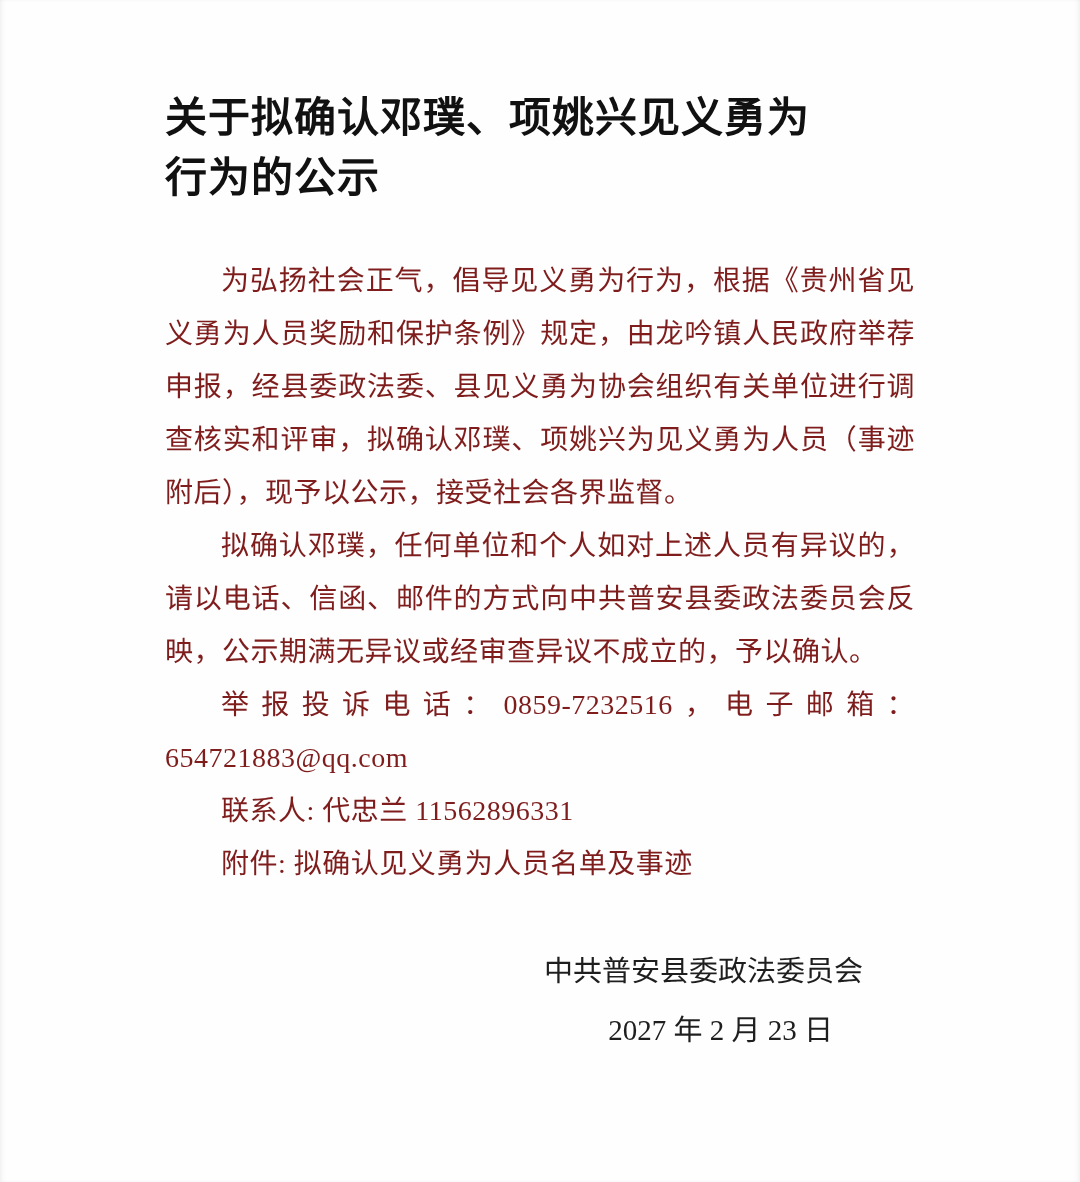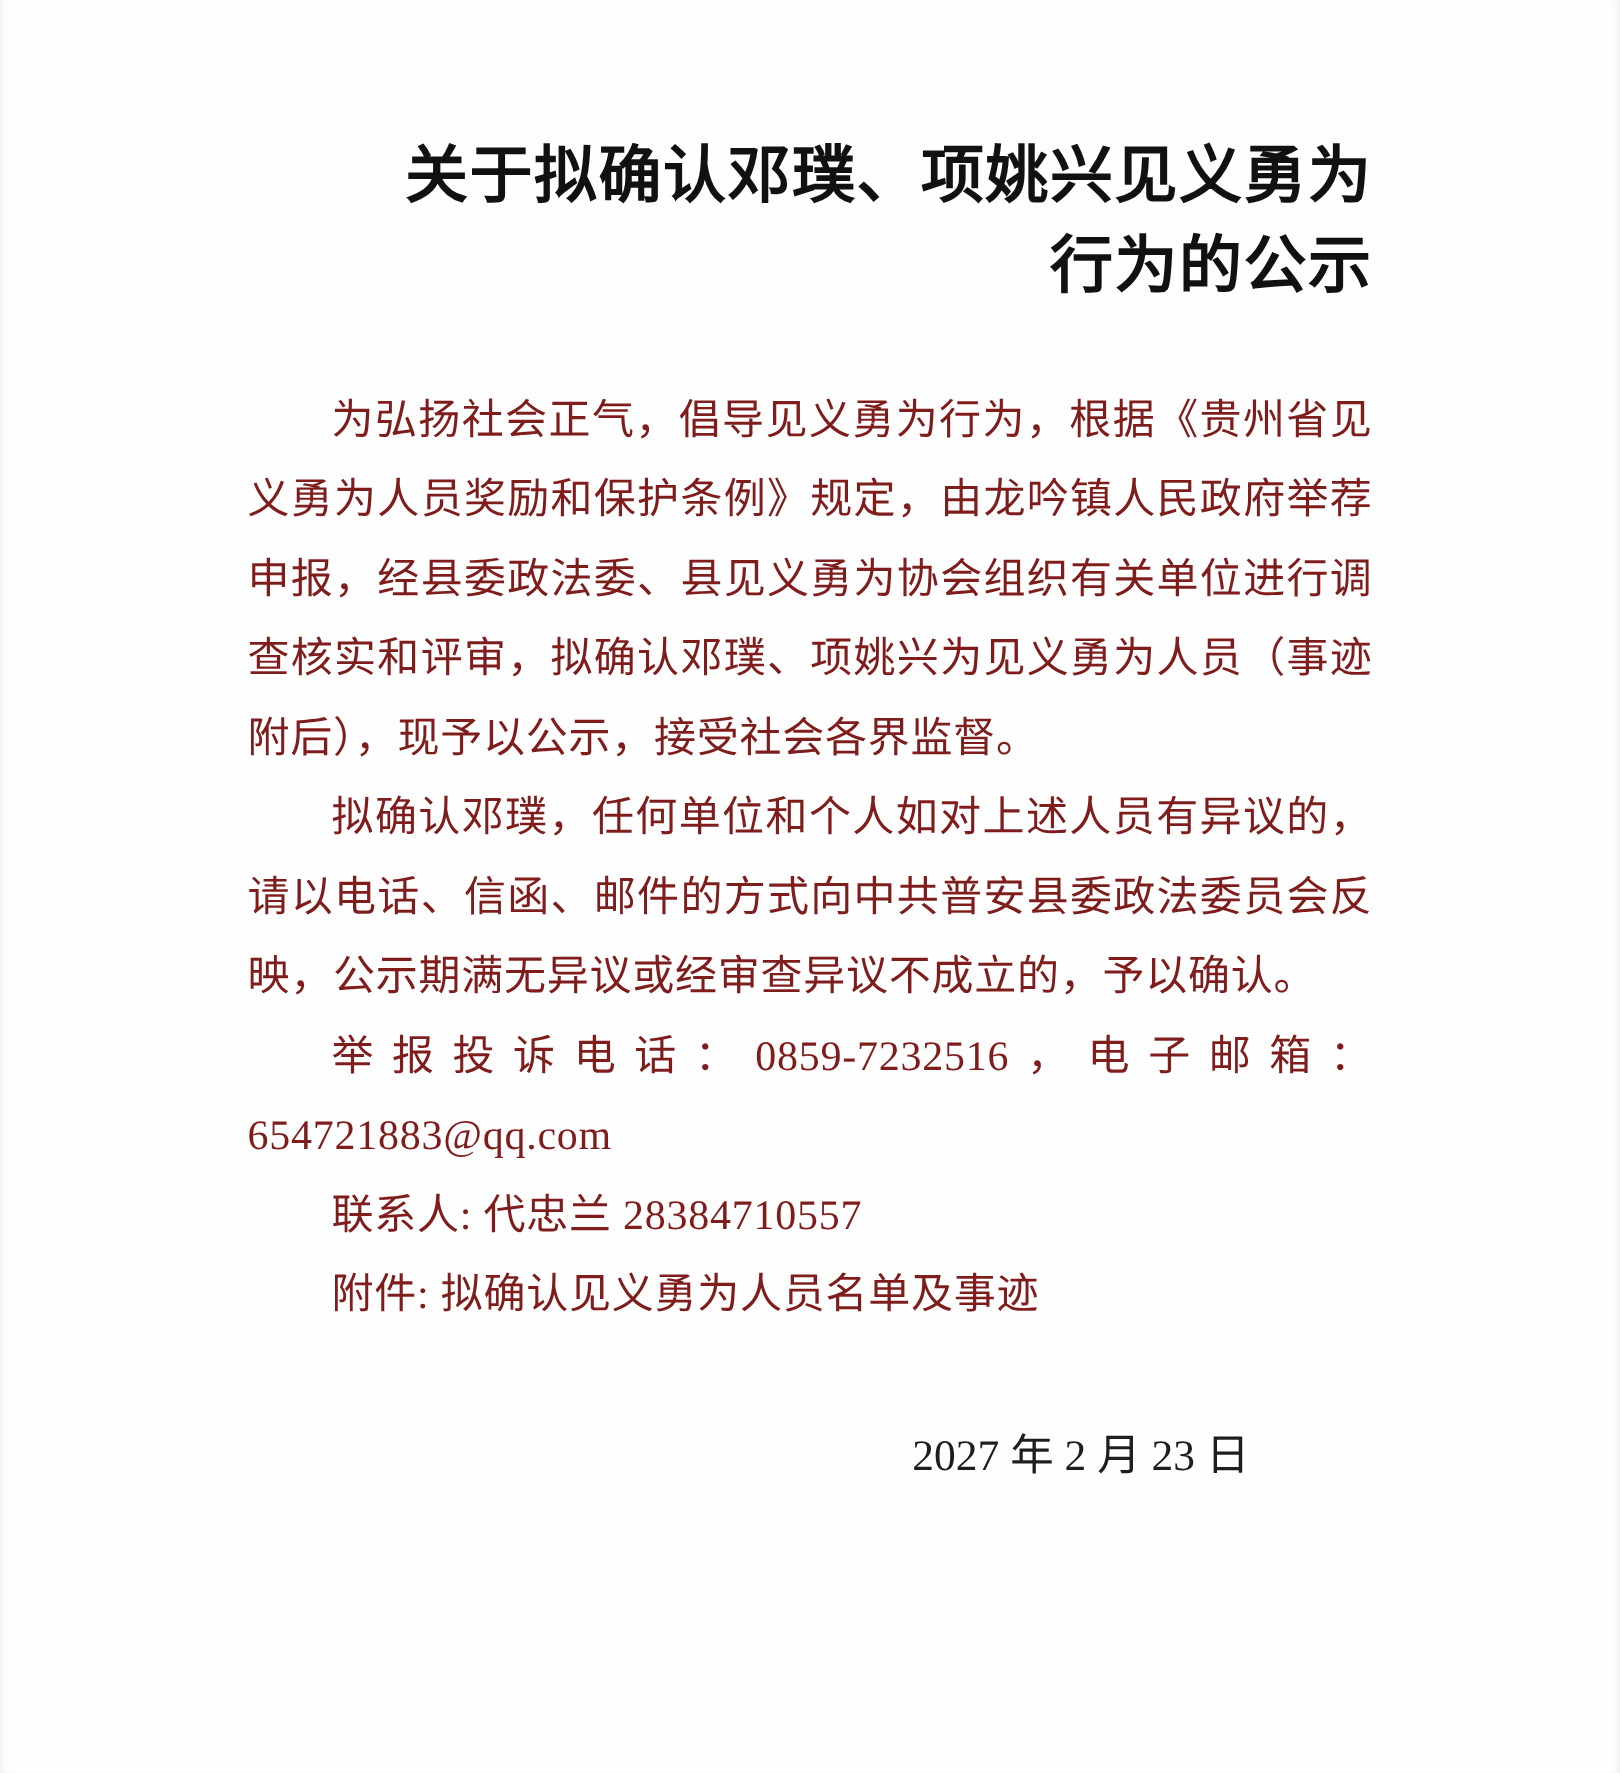--- a/index.html
+++ b/index.html
@@ -14,21 +14,21 @@
     margin: 0 auto;
     background: #fefefe;
     box-shadow: inset 4px 0 6px -4px rgba(0,0,0,0.10), inset -4px 0 6px -4px rgba(0,0,0,0.10);
     overflow: hidden;
     box-sizing: border-box;
     padding: 88px 165px 0 165px;
     color: #1e1e1e;
     font-family: "Liberation Serif", "DejaVu Serif", serif;
   }
   .doc-title {
-    text-align: right;
+    text-align: left;
     font-weight: bold;
     font-size: 42px;
     line-height: 60px;
     letter-spacing: 1px;
     margin: 0 0 46px 0;
     color: #111;
   }
   .doc-title .title-line {
     display: block;
   }
@@ -63,21 +63,22 @@
 
   <h1 class="doc-title">
     <span class="title-line">关于拟确认邓璞、项姚兴见义勇为</span>
     <span class="title-line">行为的公示</span>
   </h1>
 
   <div class="doc-body">
     <p>为弘扬社会正气，倡导见义勇为行为，根据《贵州省见义勇为人员奖励和保护条例》规定，由龙吟镇人民政府举荐申报，经县委政法委、县见义勇为协会组织有关单位进行调查核实和评审，拟确认邓璞、项姚兴为见义勇为人员（事迹附后），现予以公示，接受社会各界监督。</p>
     <p>拟确认邓璞，任何单位和个人如对上述人员有异议的，请以电话、信函、邮件的方式向中共普安县委政法委员会反映，公示期满无异议或经审查异议不成立的，予以确认。</p>
     <p>举报投诉电话：0859-7232516，电子邮箱：654721883@qq.com</p>
-    <p>联系人: 代忠兰 28384710557</p>
+    <p>联系人: 代忠兰 11562896331</p>
     <p>附件: 拟确认见义勇为人员名单及事迹</p>
   </div>
 
   <div class="signature-block">
+    <div class="signature-line">中共普安县委政法委员会</div>
     <div class="date-line">2027 年 2 月 23 日</div>
   </div>
 
 </div>
 
 </body></html>

